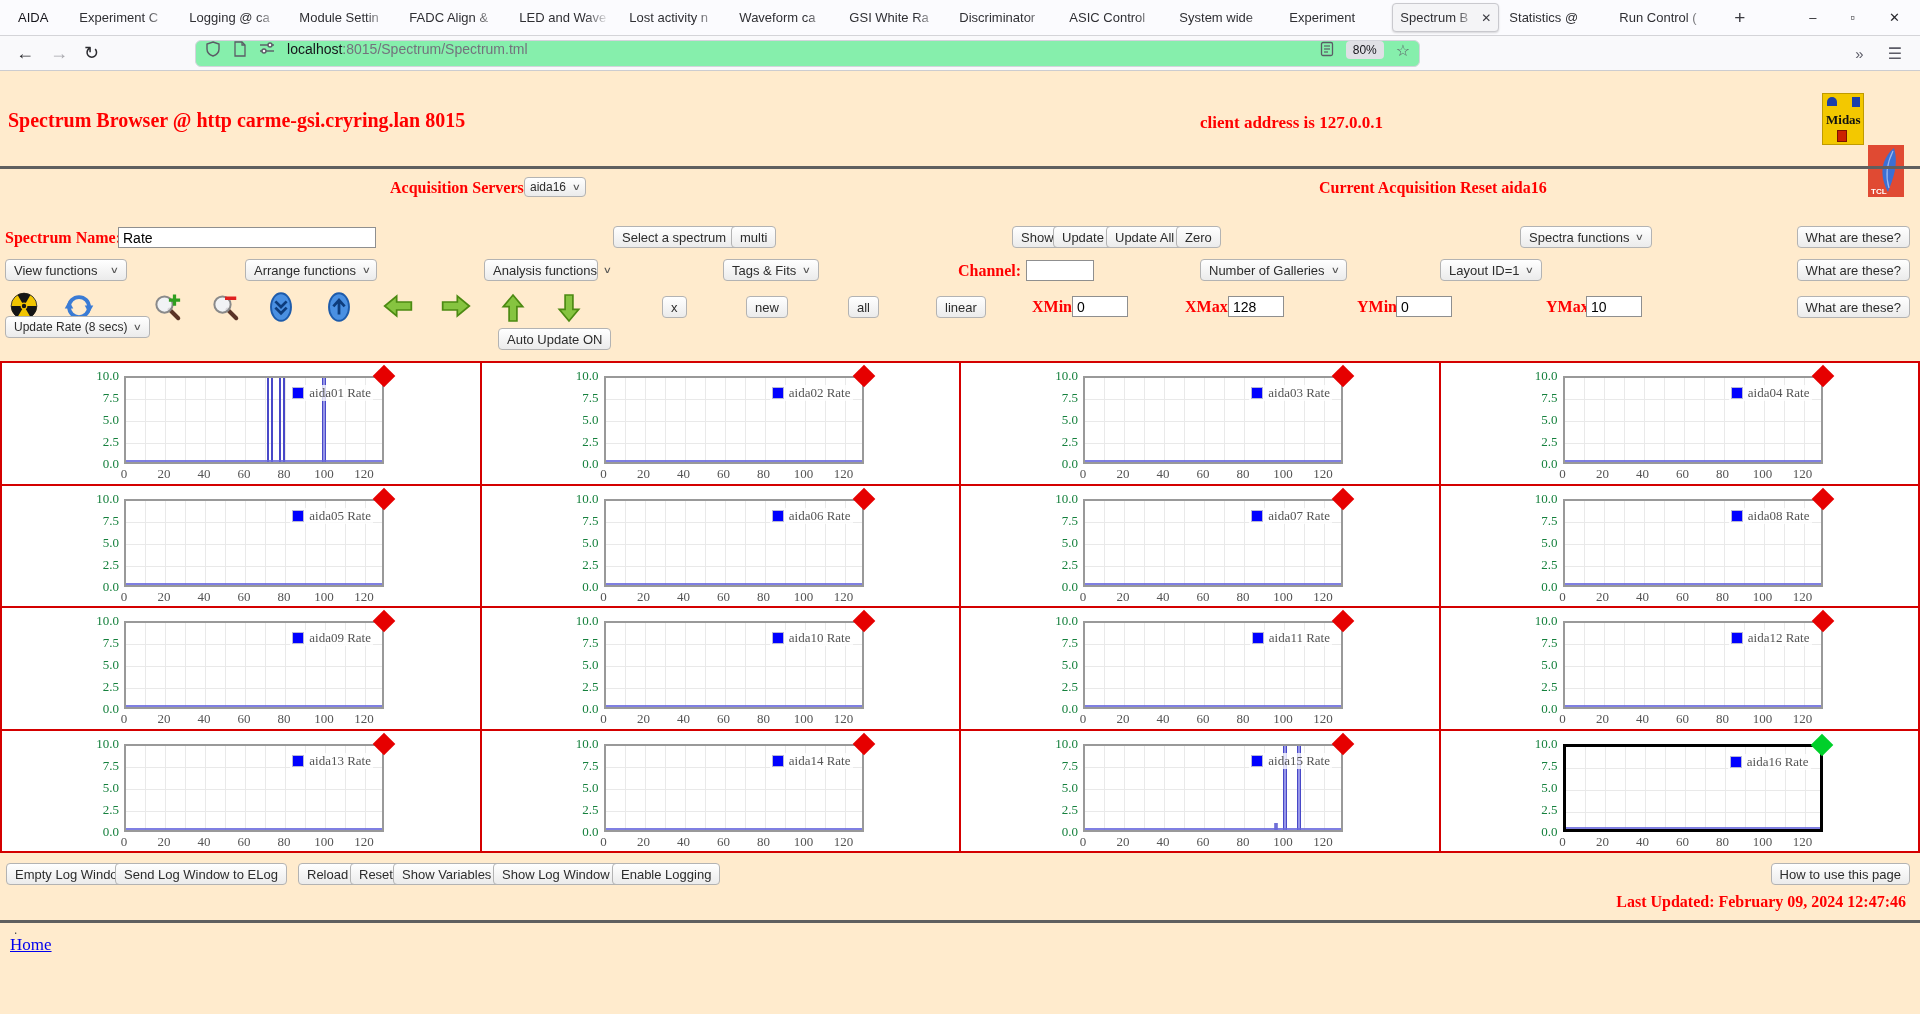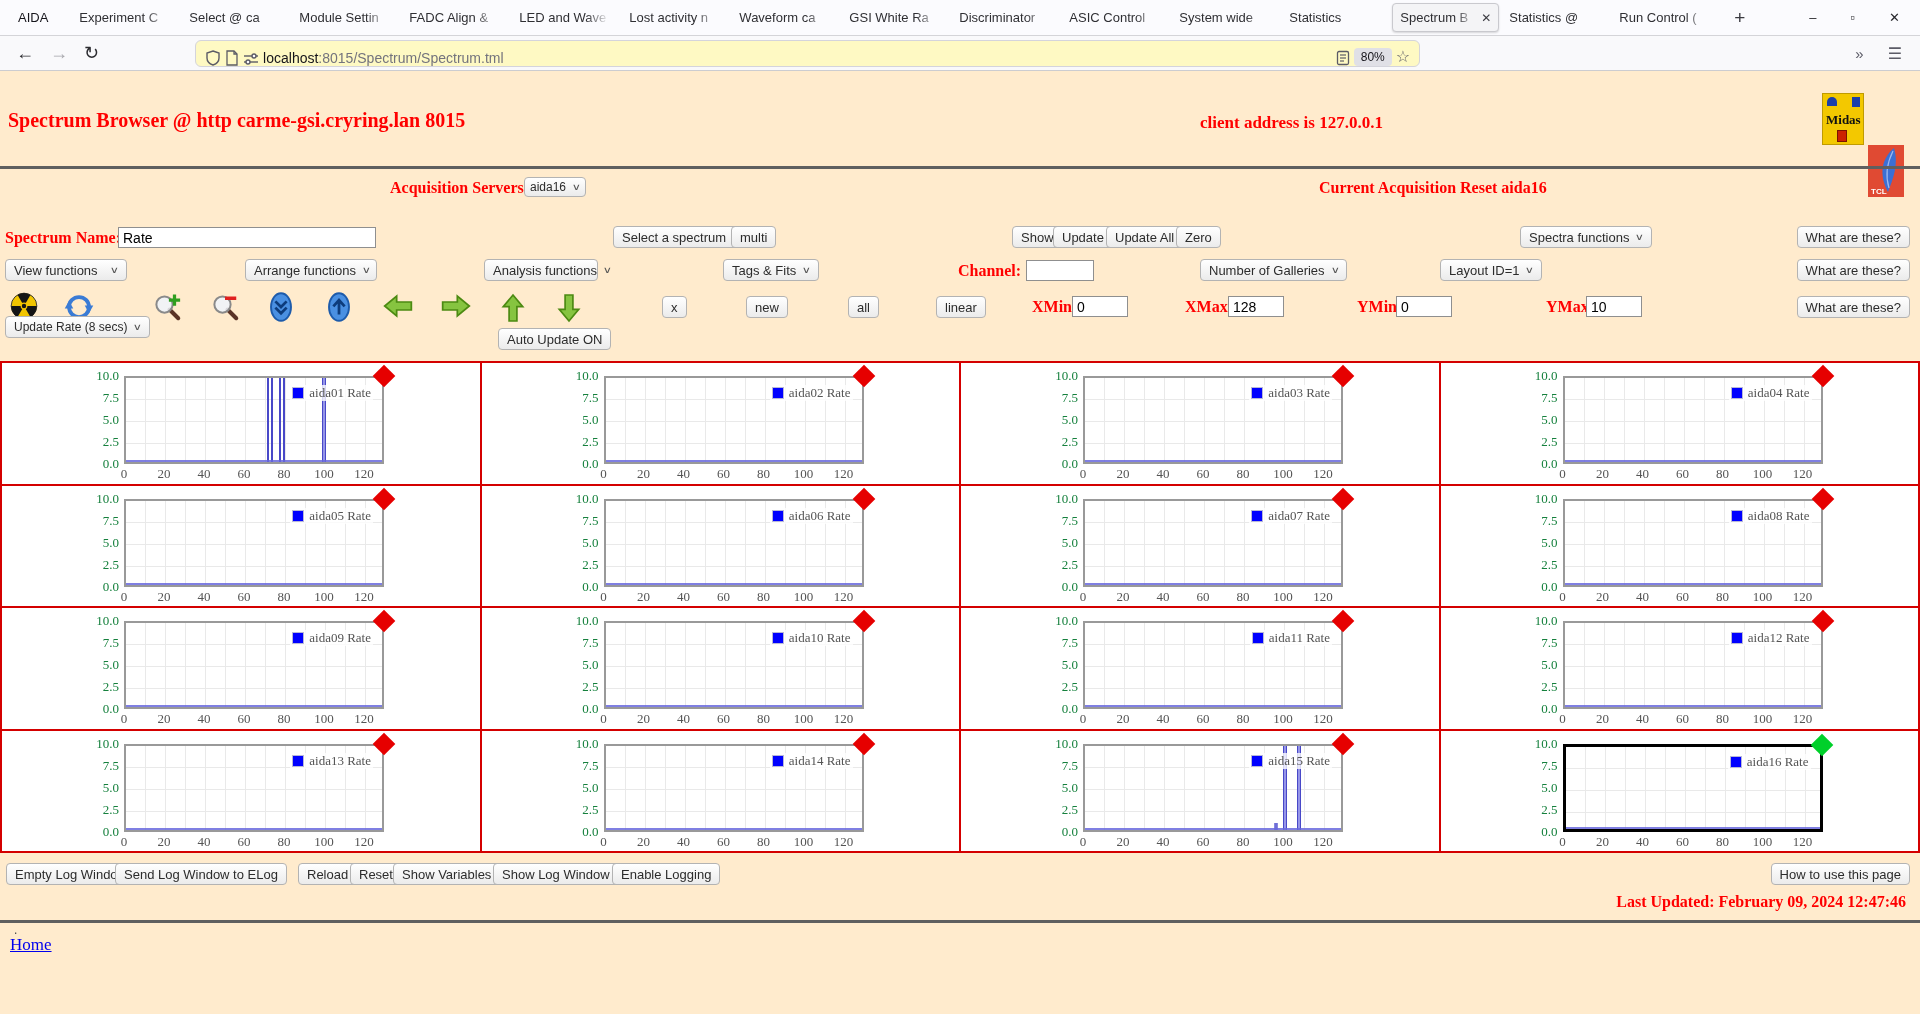--- a/index.html
+++ b/index.html
@@ -15,21 +15,21 @@
     -webkit-mask-image:linear-gradient(to right,#000 72%,transparent 97%);
     mask-image:linear-gradient(to right,#000 72%,transparent 97%)}
   .tab.active{background:#f4f4f6;border:1px solid #c9c9ce;box-shadow:0 1px 2px rgba(0,0,0,.15)}
   .tab-close{margin-left:3px;color:#3a3a40;font-size:12px}
   .newtab{font-size:19px;color:#3a3a40;margin:0 12px;line-height:1}
   .winctl{margin-left:auto;display:flex;gap:34px;margin-right:20px;color:#27272c;font-size:13px;align-items:center}
 
   .toolbar{height:35px;background:#f9f9fb;display:flex;align-items:center;border-bottom:1px solid #ccccd0}
   .navbtn{font-size:18px;color:#2c2c30;margin-left:16px;line-height:1}
   .navbtn.fwd{color:#a8a8ad}
-  .urlfield{margin-left:96px;width:1225px;height:27px;background:#fef9c3;border:1px solid #d4d4dc;border-radius:6px;display:flex;align-items:flex-end;padding:0 9px;gap:4px}
+  .urlfield{margin-left:96px;width:1225px;height:27px;background:#86efac;border:1px solid #d4d4dc;border-radius:6px;display:flex;align-items:flex-start;padding:0 9px;gap:12px}
   .urlicon{display:inline-flex;align-items:center}
   .urltext{font-size:14px;flex:1;white-space:nowrap;overflow:hidden}
   .urltext .host{color:#15141a}
   .urltext .dim{color:#73737d}
   .zoompill{background:#e0e0e6;border-radius:4px;font-size:12px;padding:2px 7px;color:#15141a}
   .star{color:#5b5b66;font-size:16px}
   .tbicon{color:#5b5b66;font-size:15px;margin-left:22px}
   .tbicon.menu{margin:0 18px 0 24px;font-size:16px}
 
   
@@ -84,21 +84,21 @@
 </head>
 <body>
 
 <div class="tabbar">
   <span class="brand">AIDA</span>
   <div id="tabs">
       <div class="tab">
         <span class="tab-label">Experiment C</span>
       </div>
       <div class="tab">
-        <span class="tab-label">Select @ ca</span>
+        <span class="tab-label">Logging @ ca</span>
       </div>
       <div class="tab">
         <span class="tab-label">Module Settin</span>
       </div>
       <div class="tab">
         <span class="tab-label">FADC Align &amp;</span>
       </div>
       <div class="tab">
         <span class="tab-label">LED and Wave</span>
       </div>
@@ -114,21 +114,21 @@
       <div class="tab">
         <span class="tab-label">Discriminator</span>
       </div>
       <div class="tab">
         <span class="tab-label">ASIC Control</span>
       </div>
       <div class="tab">
         <span class="tab-label">System wide</span>
       </div>
       <div class="tab">
-        <span class="tab-label">Statistics</span>
+        <span class="tab-label">Experiment</span>
       </div>
       <div class="tab active">
         <span class="tab-label">Spectrum B</span>
         <span class="tab-close">✕</span>
       </div>
       <div class="tab">
         <span class="tab-label">Statistics @</span>
       </div>
       <div class="tab">
         <span class="tab-label">Run Control (</span>

